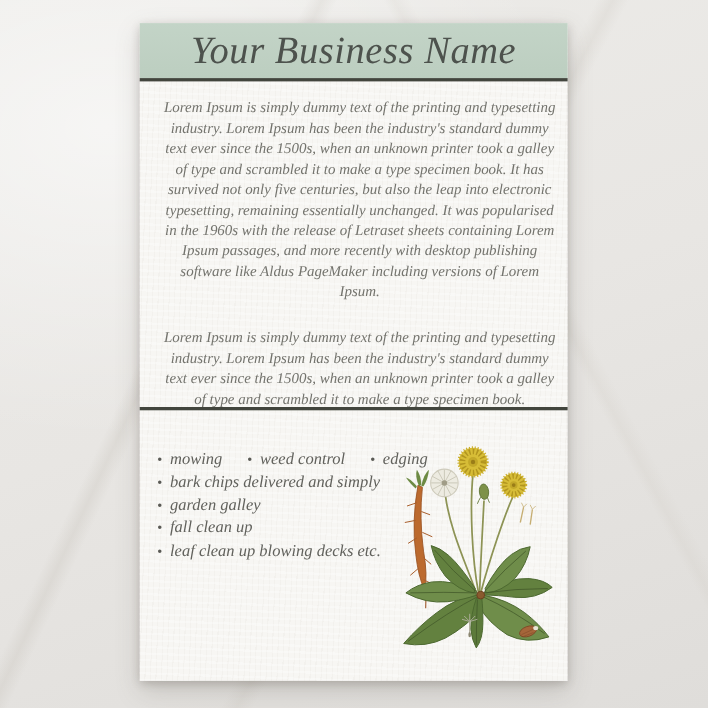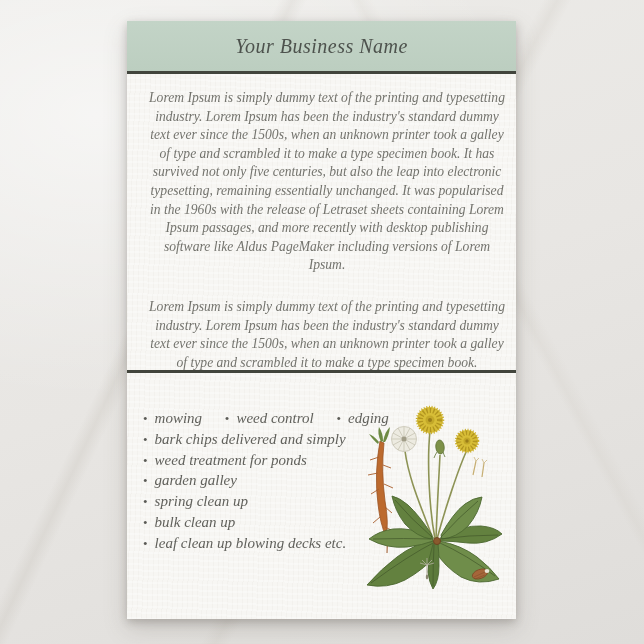--- a/index.html
+++ b/index.html
@@ -20,21 +20,21 @@
       repeating-linear-gradient(2deg, rgba(255,255,255,.3) 0 2px, transparent 2px 6px),
       repeating-linear-gradient(92deg, rgba(222,219,212,.18) 0 1px, transparent 1px 5px),
       #f7f6f3;
     box-shadow: 0 3px 8px rgba(95,90,84,.30), 0 9px 22px rgba(95,90,84,.22);
   }
   .header-band {
     height:50px; display:flex; align-items:center; justify-content:center;
     background:linear-gradient(180deg,#c3d4c7,#bccec0);
   }
   .business-name {
-    font-style:italic; font-size:20px; letter-spacing:.5px; color:#4d524d;
+    font-style:italic; font-size:35px; letter-spacing:.5px; color:#4d524d;
   }
   .rule { height:3px; background:#42453d; width:100%; }
   .intro { padding:15px 12px 0 17px; }
   .intro p {
     width:366px; margin:0 auto; text-align:center;
     font-style:italic; font-size:13.6px; line-height:18.6px; color:#73736d;
   }
   .intro p + p { margin-top:23px; }
   .rule-mid { position:absolute; top:349px; left:0; }
   .services { position:absolute; top:352px; left:0; right:0; bottom:0; }
@@ -67,24 +67,22 @@
   <div class="rule rule-mid"></div>
 
   <div class="services">
     <ul class="service-list">
       <li>
         <span class="inline-item"><span class="bullet">•</span><span>mowing</span></span>
         <span class="inline-item"><span class="bullet">•</span><span>weed control</span></span>
         <span class="inline-item"><span class="bullet">•</span><span>edging</span></span>
       </li>
       <li><span class="bullet">•</span><span>bark chips delivered and simply</span></li>
-      <li><span class="bullet">•</span><span>weed treatment for ponds</span></li>
       <li><span class="bullet">•</span><span>garden galley</span></li>
-      <li><span class="bullet">•</span><span>spring clean up</span></li>
-      <li><span class="bullet">•</span><span>bulk clean up</span></li>
+      <li><span class="bullet">•</span><span>fall clean up</span></li>
       <li><span class="bullet">•</span><span>leaf  clean up blowing decks etc.</span></li>
     </ul>
 
     <svg class="botanical" viewBox="0 0 166 206">
 
       <g stroke="#8d9355" stroke-width="1.6" fill="none">
         <path d="M86,150 C80,118 78,72 81,42"></path>
         <path d="M88,150 C96,120 110,78 118,61"></path>
         <path d="M84,150 C74,122 60,92 56,62"></path>
         <path d="M87,150 C88,120 90,86 91,66"></path>

